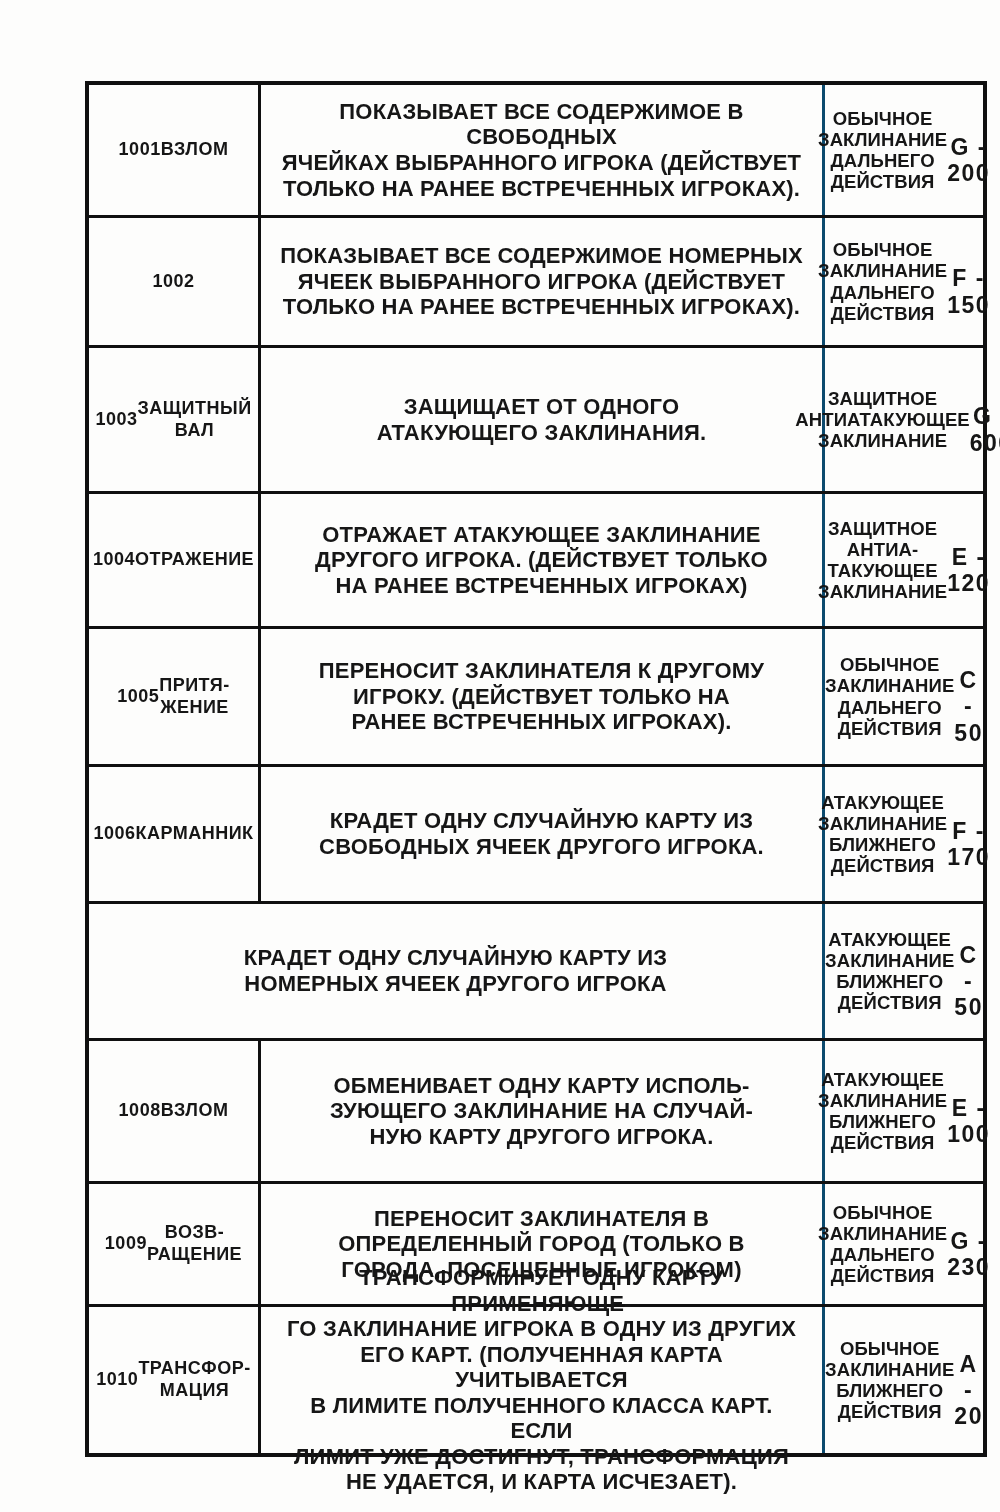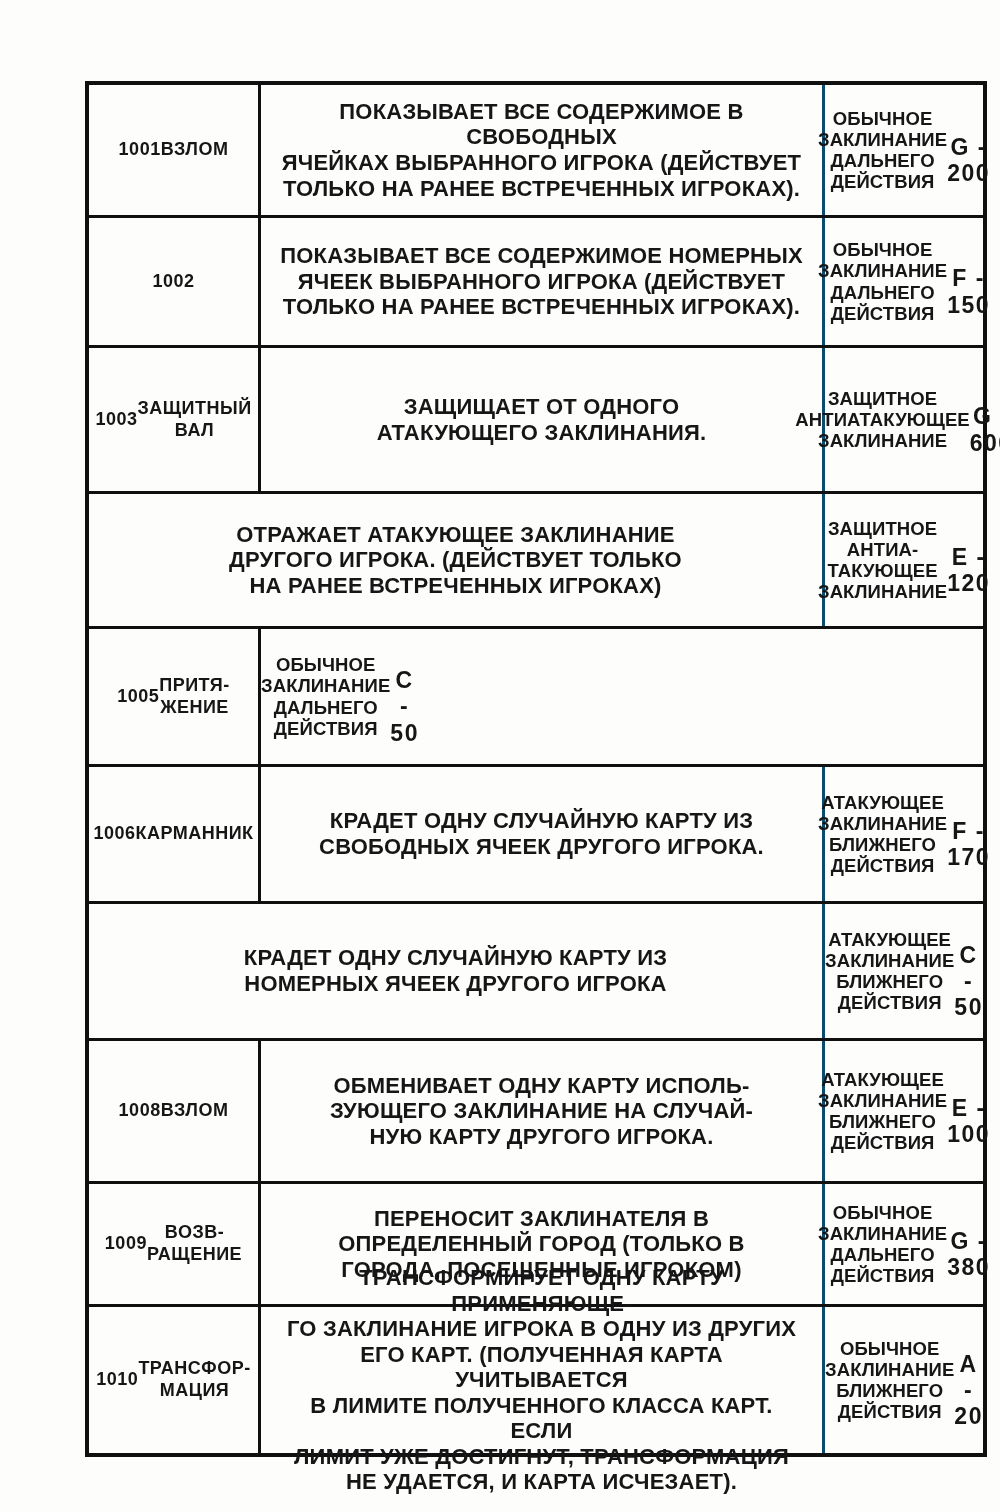--- a/index.html
+++ b/index.html
@@ -98,35 +98,39 @@
 АТАКУЮЩЕГО ЗАКЛИНАНИЯ.</div>
     <div class="cell c3">
         <span class="type-lines">ЗАЩИТНОЕ
 АНТИАТАКУЮЩЕЕ
 ЗАКЛИНАНИЕ</span>
         <span class="class-code">G - 600</span>
       </div>
   </div>
 
   <div class="row">
+    <div class="cell c1"><span>1004</span><span>ОТРАЖЕНИЕ</span></div>
     <div class="cell c2">ОТРАЖАЕТ АТАКУЮЩЕЕ ЗАКЛИНАНИЕ
 ДРУГОГО ИГРОКА. (ДЕЙСТВУЕТ ТОЛЬКО
 НА РАНЕЕ ВСТРЕЧЕННЫХ ИГРОКАХ)</div>
     <div class="cell c3">
         <span class="type-lines">ЗАЩИТНОЕ
 АНТИА-
 ТАКУЮЩЕЕ
 ЗАКЛИНАНИЕ</span>
         <span class="class-code">E - 120</span>
       </div>
   </div>
 
   <div class="row">
     <div class="cell c1"><span>1005</span><span>ПРИТЯ-
 ЖЕНИЕ</span></div>
+    <div class="cell c2">ПЕРЕНОСИТ ЗАКЛИНАТЕЛЯ К ДРУГОМУ
+ИГРОКУ. (ДЕЙСТВУЕТ ТОЛЬКО НА
+РАНЕЕ ВСТРЕЧЕННЫХ ИГРОКАХ).</div>
     <div class="cell c3">
         <span class="type-lines">ОБЫЧНОЕ
 ЗАКЛИНАНИЕ
 ДАЛЬНЕГО
 ДЕЙСТВИЯ</span>
         <span class="class-code">C - 50</span>
       </div>
   </div>
 
   <div class="row">
@@ -172,21 +176,21 @@
     <div class="cell c1"><span>1009</span><span>ВОЗВ-
 РАЩЕНИЕ</span></div>
     <div class="cell c2">ПЕРЕНОСИТ ЗАКЛИНАТЕЛЯ В
 ОПРЕДЕЛЕННЫЙ ГОРОД (ТОЛЬКО В
 ГОРОДА, ПОСЕЩЕННЫЕ ИГРОКОМ)</div>
     <div class="cell c3">
         <span class="type-lines">ОБЫЧНОЕ
 ЗАКЛИНАНИЕ
 ДАЛЬНЕГО
 ДЕЙСТВИЯ</span>
-        <span class="class-code">G - 380</span>
+        <span class="class-code">G - 230</span>
       </div>
   </div>
 
   <div class="row">
     <div class="cell c1"><span>1010</span><span>ТРАНСФОР-
 МАЦИЯ</span></div>
     <div class="cell c2">ТРАНСФОРМИРУЕТ ОДНУ КАРТУ ПРИМЕНЯЮЩЕ-
 ГО ЗАКЛИНАНИЕ ИГРОКА В ОДНУ ИЗ ДРУГИХ
 ЕГО КАРТ. (ПОЛУЧЕННАЯ КАРТА УЧИТЫВАЕТСЯ
 В ЛИМИТЕ ПОЛУЧЕННОГО КЛАССА КАРТ. ЕСЛИ

